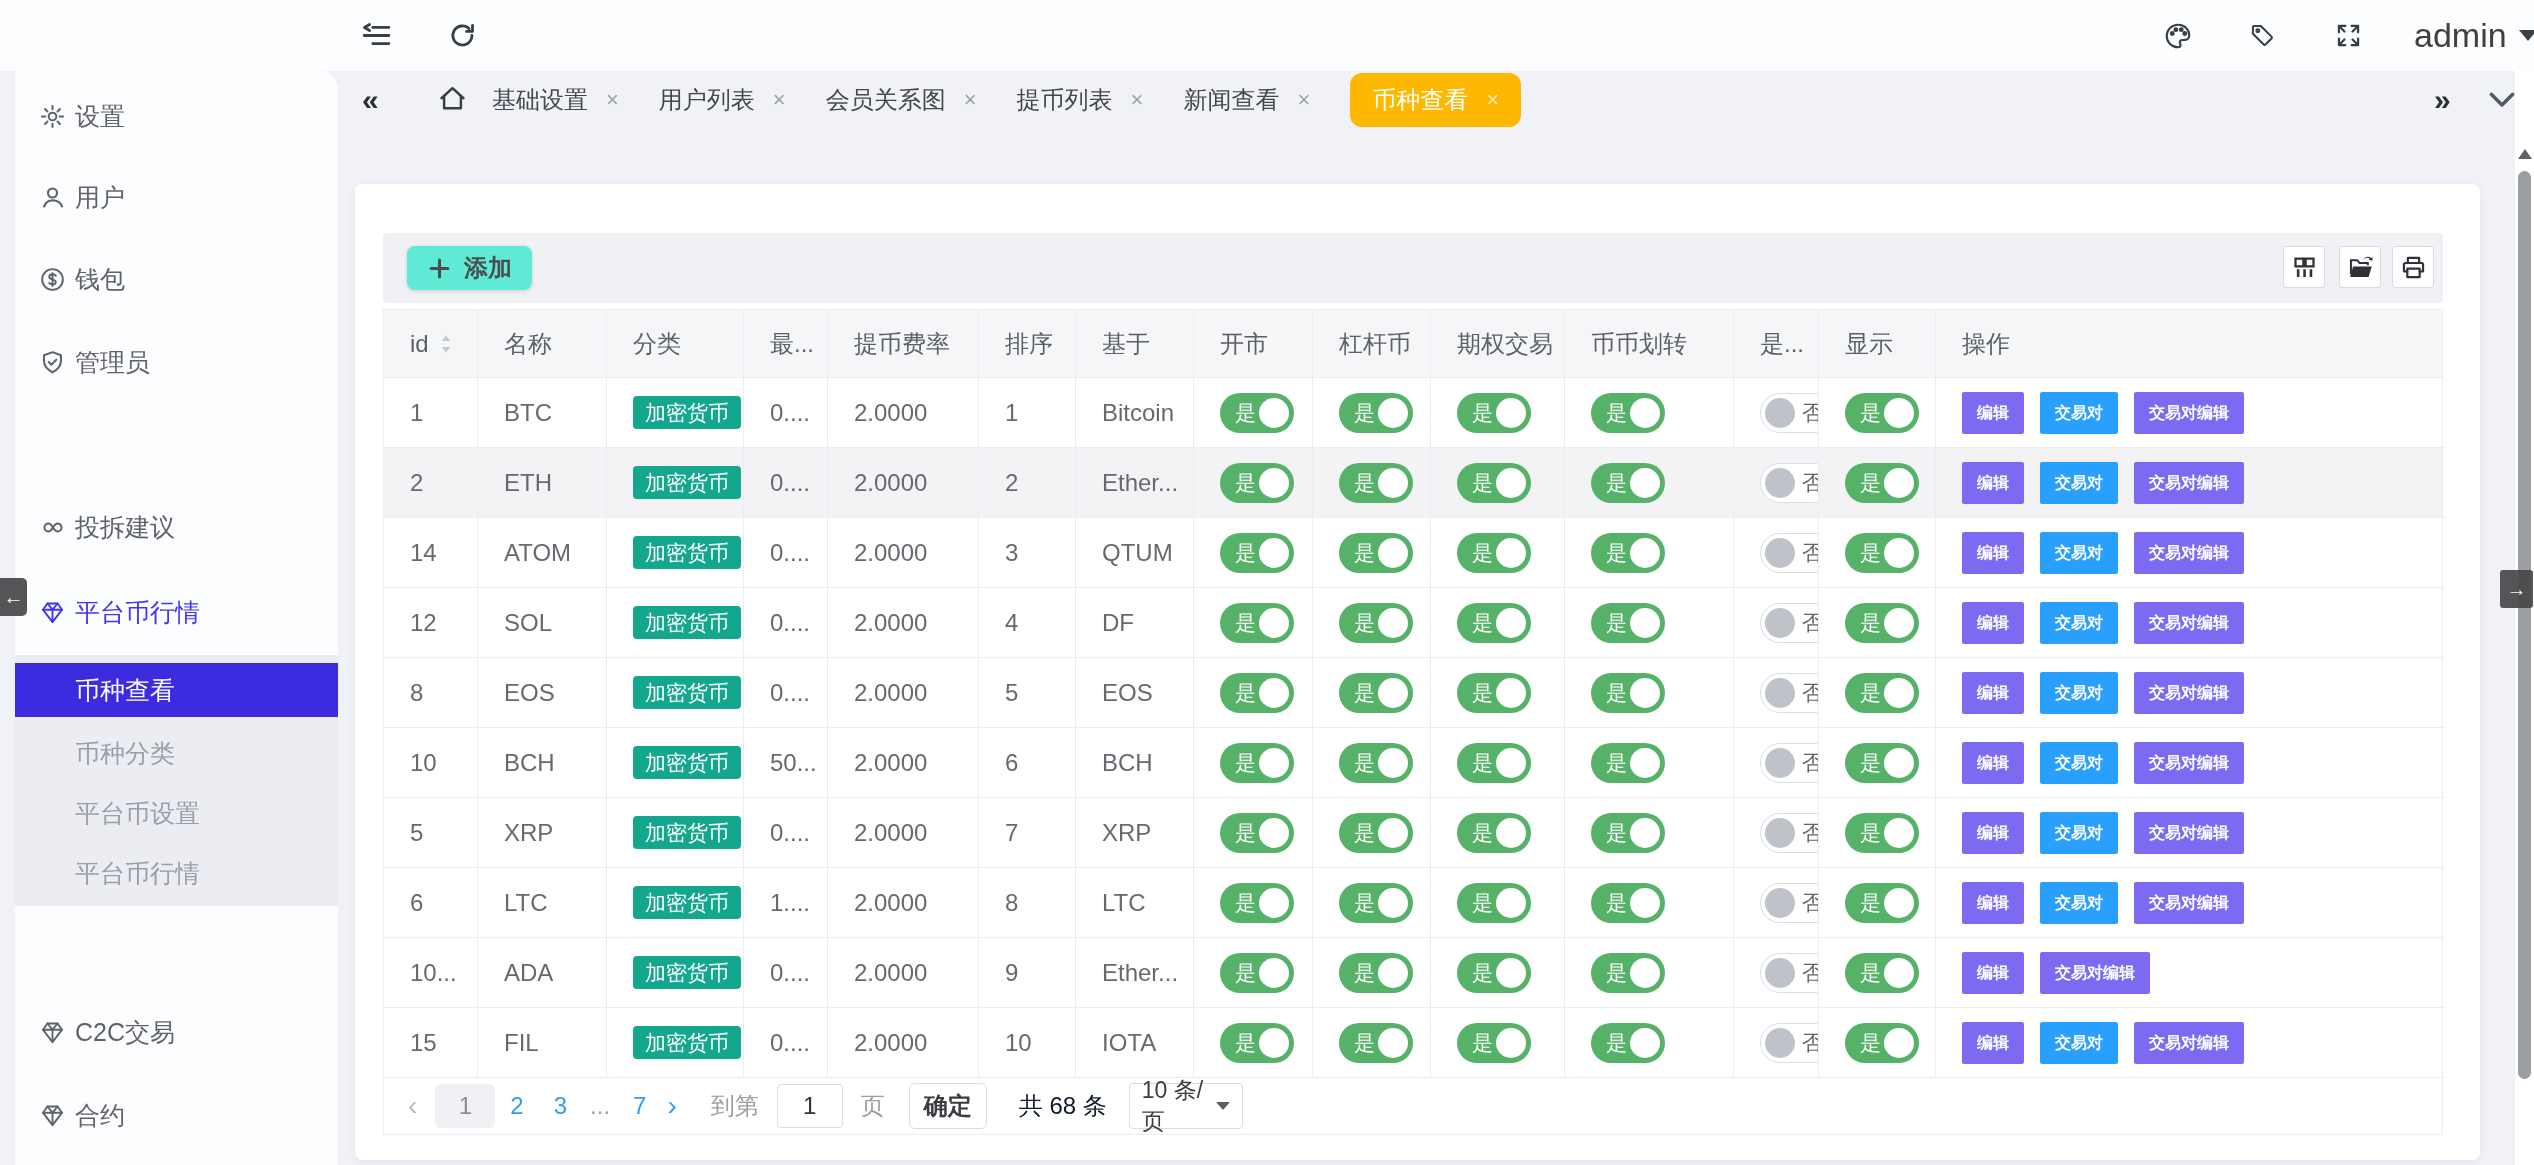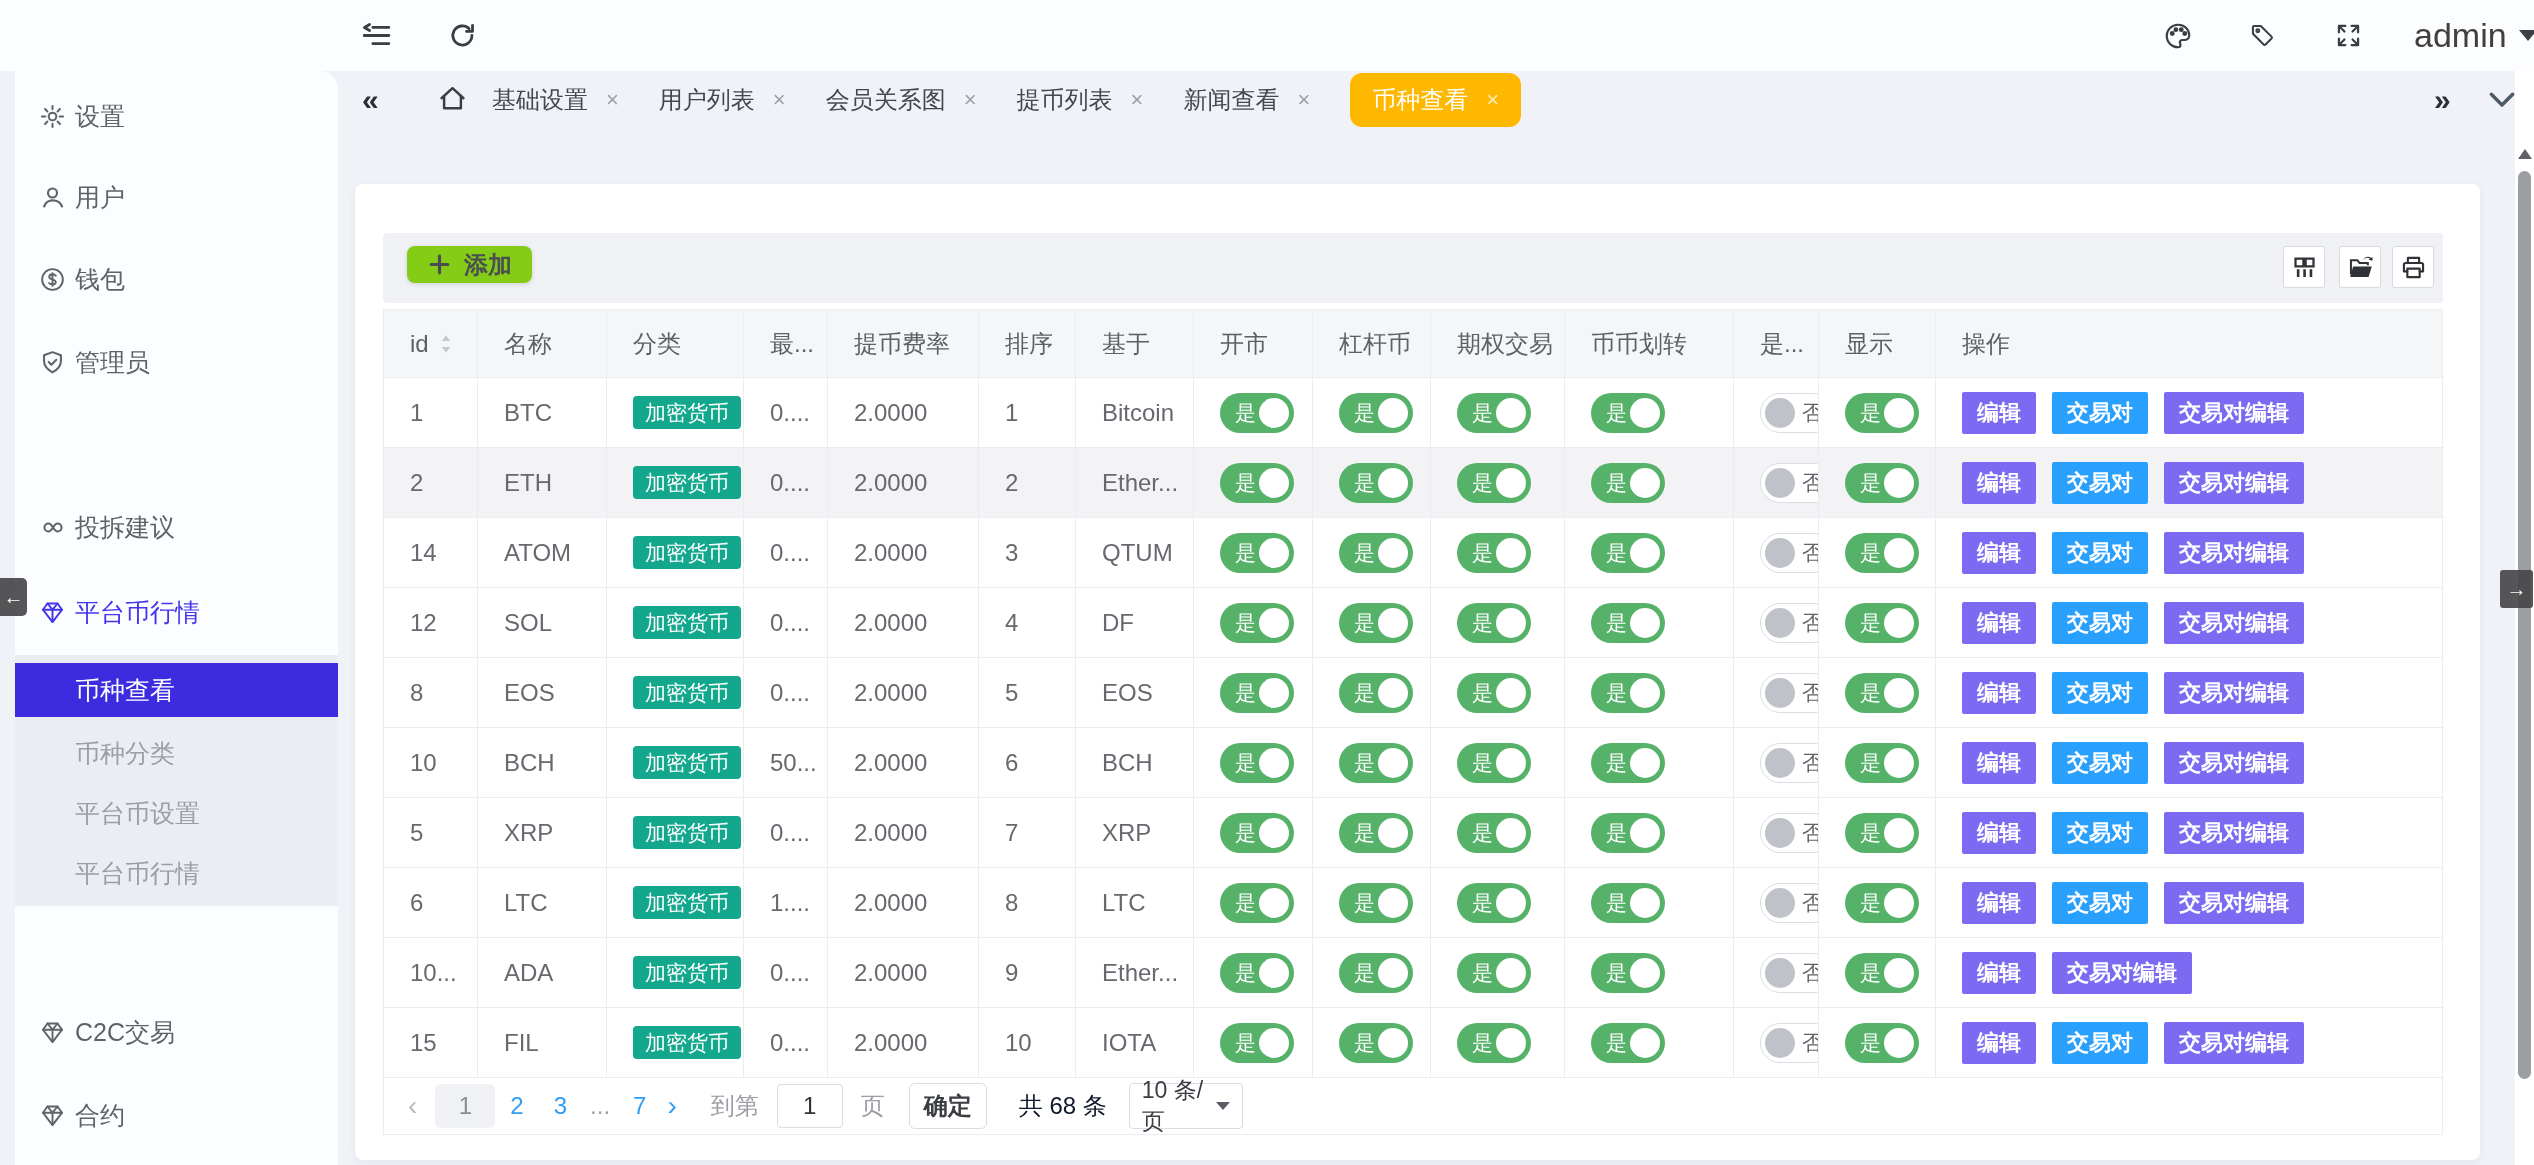--- a/index.html
+++ b/index.html
@@ -42,22 +42,22 @@
   .tab .tab-label{font-size:24px;color:#44474e;white-space:nowrap;}
   .tab .tab-close{font-size:22px;color:#9aa0a8;margin-left:18px;line-height:1;}
   .tab.active{background:var(--tab-active);border-radius:12px;padding:0 22px;}
   .tab.active .tab-label{color:#ffffff;}
   .tab.active .tab-close{color:rgba(255,255,255,.7);}
   .tabs-caret{position:absolute;left:2486px;top:90px;cursor:pointer;}
   
   .card{position:absolute;left:355px;top:184px;width:2125px;height:976px;background:#ffffff;
         border-radius:8px;box-shadow:0 2px 8px rgba(30,40,80,.06);}
   .toolbar{position:absolute;left:28px;top:49px;width:2060px;height:70px;background:#eff1f5;border-radius:4px;}
-  .add-btn{position:absolute;left:24px;top:13px;height:37px;display:flex;align-items:center;
-           background:#84cc16;border-radius:8px;padding:0 20px;font-size:24px;font-weight:bold;color:#4a4d52;
+  .add-btn{position:absolute;left:24px;top:13px;height:44px;display:flex;align-items:center;
+           background:#5eead4;border-radius:8px;padding:0 20px;font-size:24px;font-weight:bold;color:#4a4d52;
            box-shadow:0 1px 4px rgba(0,0,0,.14);cursor:pointer;}
   .add-btn .plus{display:flex;margin-right:12px;}
   .tool-btn{position:absolute;top:13px;width:42px;height:42px;background:#ffffff;border:1px solid #d8dade;
             border-radius:3px;display:flex;align-items:center;justify-content:center;color:#2f3236;cursor:pointer;box-sizing:border-box;}
   
   .table{position:absolute;left:28px;top:125px;width:2060px;border:1px solid #ecedf1;border-bottom:0;box-sizing:border-box;}
   .t-head{display:flex;height:68px;background:#f5f6f8;}
   .th{display:flex;align-items:center;padding-left:26px;box-sizing:border-box;font-size:24px;color:#5d6066;
       border-right:1px solid #ecedf1;border-bottom:1px solid #ecedf1;overflow:hidden;white-space:nowrap;}
   .th:last-child{border-right:0;}
@@ -69,21 +69,21 @@
   .td:last-child{border-right:0;}
   .badge{background:var(--teal);color:#fff;font-size:21px;padding:6px 12px;border-radius:4px;line-height:1;}
   .switch{position:relative;flex:none;width:74px;height:40px;border-radius:20px;cursor:pointer;box-sizing:border-box;}
   .switch.on{background:var(--green);}
   .switch.on .sw-text{position:absolute;left:15px;top:50%;transform:translateY(-50%);color:#fff;font-size:21px;}
   .switch.on .sw-knob{position:absolute;right:5px;top:5px;width:30px;height:30px;border-radius:50%;background:#fff;}
   .switch.off{background:#fff;border:1px solid #dadde3;}
   .switch.off .sw-text{position:absolute;right:10px;top:50%;transform:translateY(-50%);color:#606266;font-size:21px;}
   .switch.off .sw-knob{position:absolute;left:4px;top:4px;width:30px;height:30px;border-radius:50%;background:#bfc2c8;}
   .act-btn{height:42px;display:inline-flex;align-items:center;padding:0 15px;border-radius:2px;margin-right:16px;
-           color:#fff;font-size:22px;font-weight:bold;cursor:pointer;line-height:1;}
+           color:#fff;font-size:16px;font-weight:bold;cursor:pointer;line-height:1;}
   .act-btn.purple{background:var(--purple);}
   .act-btn.blue{background:var(--blue);}
   
   .pagination{position:absolute;left:28px;top:893px;width:2060px;height:58px;border:1px solid #eaecf0;border-top:0;
               box-sizing:border-box;display:flex;align-items:center;padding-left:24px;font-size:24px;}
   .pg-prev{color:#b4b8bf;font-size:28px;margin-right:18px;cursor:pointer;}
   .pg-next{color:var(--pag-blue);font-size:28px;margin:0 10px 0 6px;cursor:pointer;}
   .pg-current{width:60px;height:44px;background:#f0f1f4;border-radius:6px;display:flex;align-items:center;
               justify-content:center;color:#8a8d93;cursor:pointer;}
   .pg-link{color:var(--pag-blue);margin:0 15px;cursor:pointer;}

